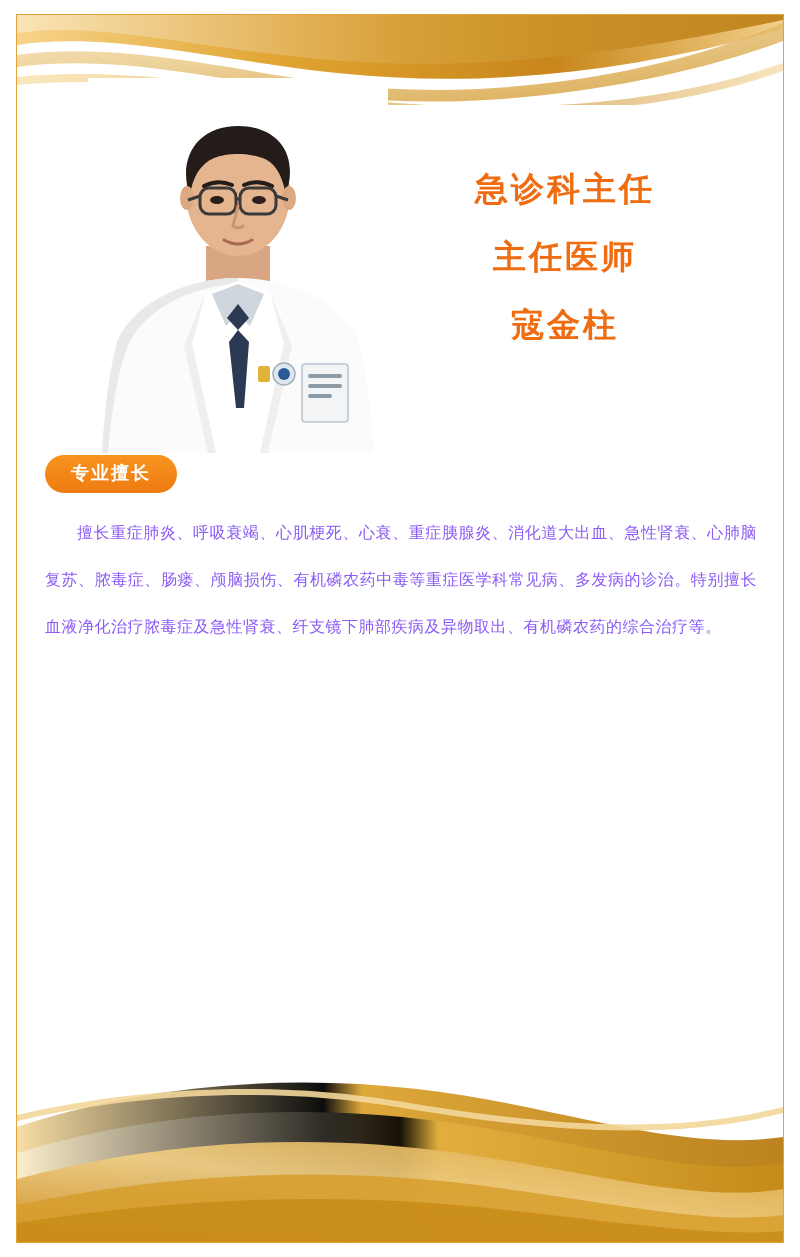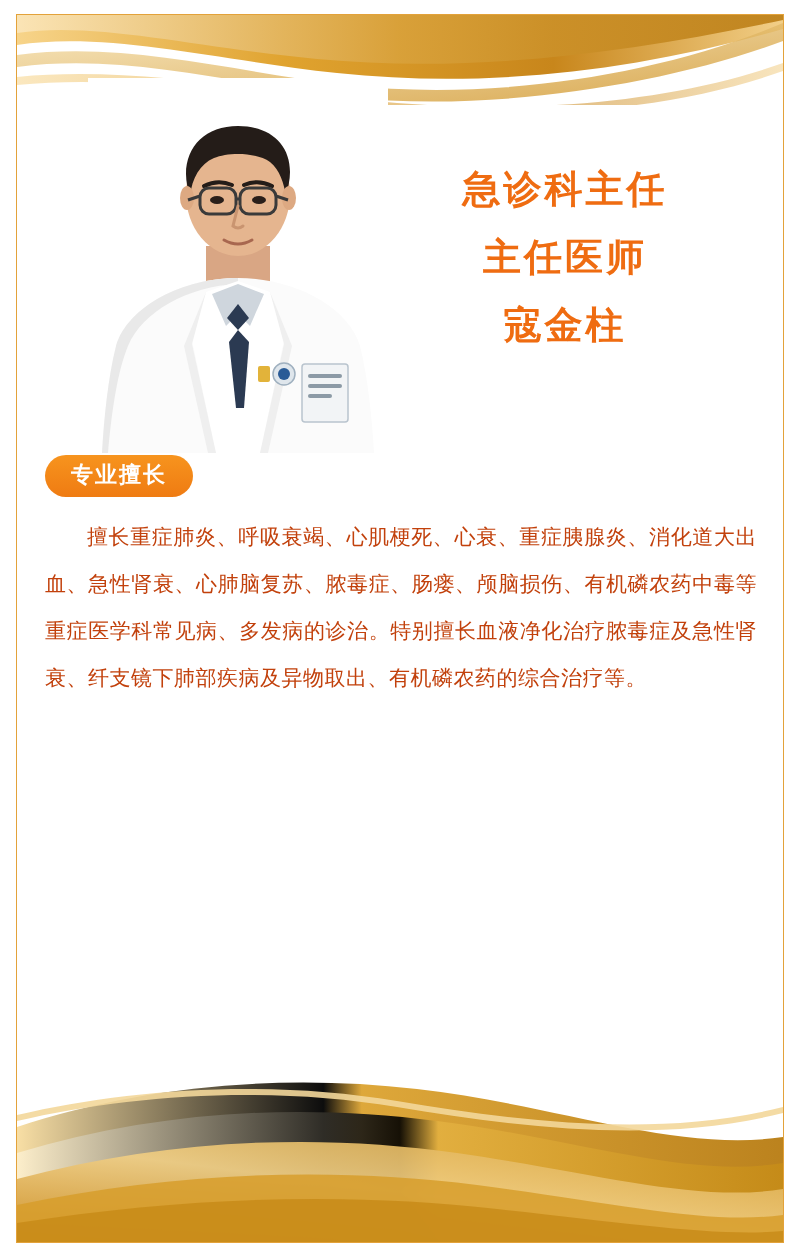--- a/index.html
+++ b/index.html
@@ -64,50 +64,50 @@
   }
   .title-block {
     position: absolute;
     left: 400px;
     top: 85px;
     width: 330px;
     text-align: center;
   }
   .title-line {
     color: #ef6c11;
-    font-size: 38px;
+    font-size: 33px;
     font-weight: bold;
     letter-spacing: 3px;
     line-height: 68px;
     white-space: nowrap;
   }
 
   .section {
     position: absolute;
     left: 45px;
     width: 712px;
   }
   .section-1 { top: 455px; }
   .section-2 { top: 775px; }
 
   .pill {
     display: inline-block;
     background: linear-gradient(180deg, #f7941e 0%, #ef7b12 100%);
     color: #ffffff;
-    font-size: 22px;
+    font-size: 18px;
     font-weight: bold;
     letter-spacing: 2px;
     padding: 9px 26px 11px 26px;
     border-radius: 22px;
     line-height: 1;
   }
   .body-text {
     margin-top: 16px;
-    color: #c2410c;
-    font-size: 21px;
+    color: #8b5cf6;
+    font-size: 16px;
     line-height: 47px;
     text-align: justify;
     text-justify: inter-ideograph;
     text-indent: 2em;
     letter-spacing: 0.5px;
   }
 </style>
 </head>
 <body>
 

